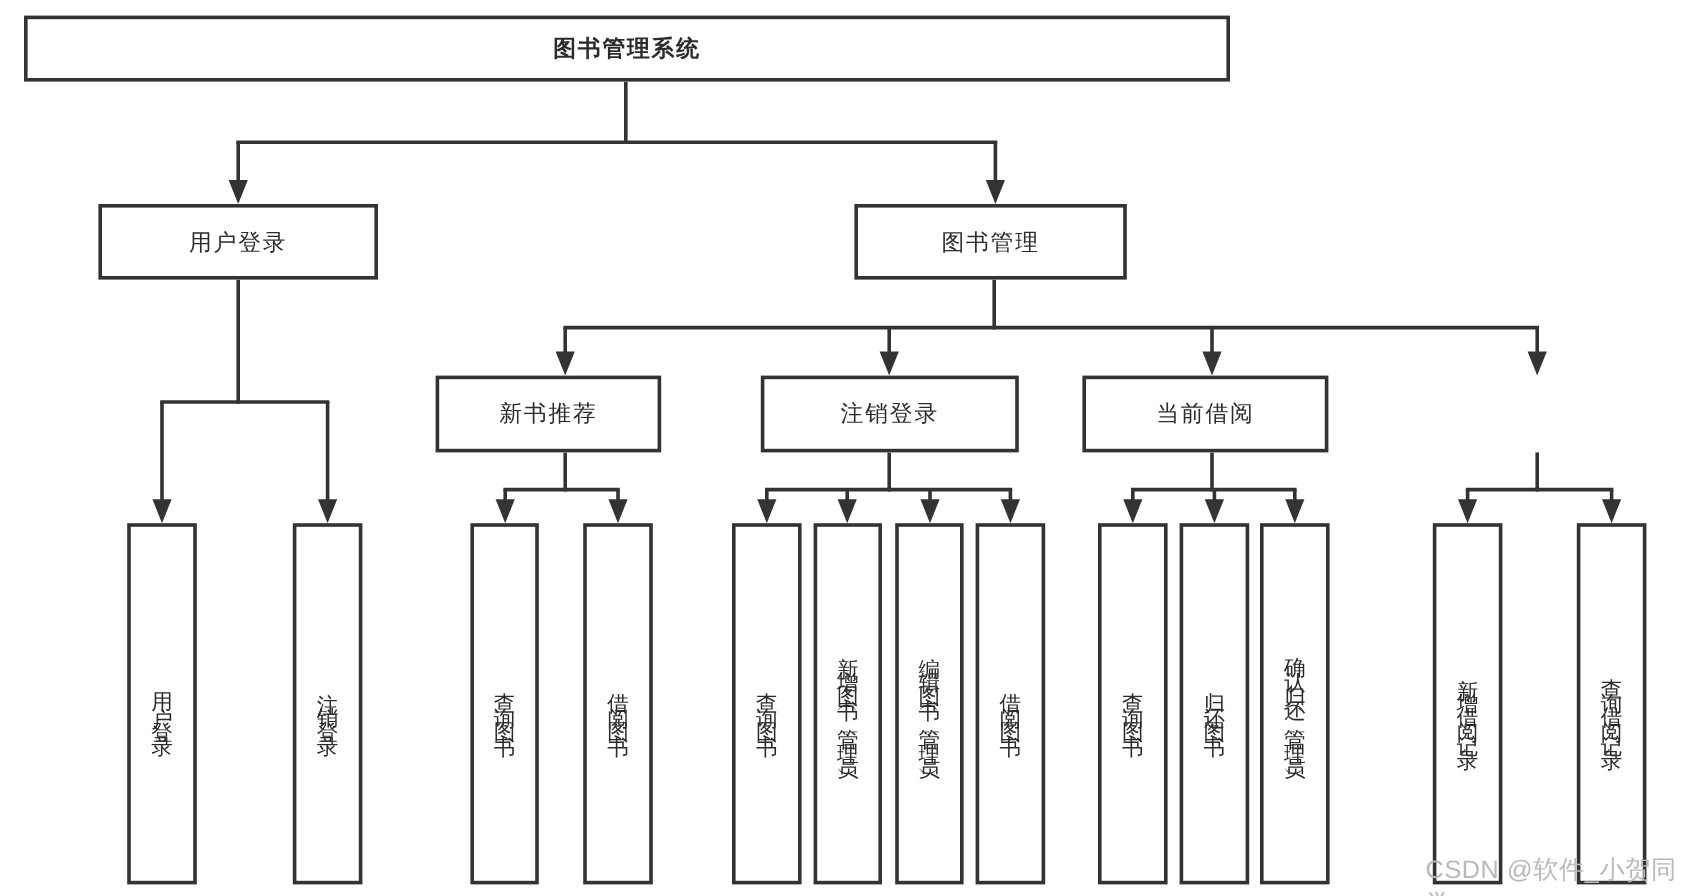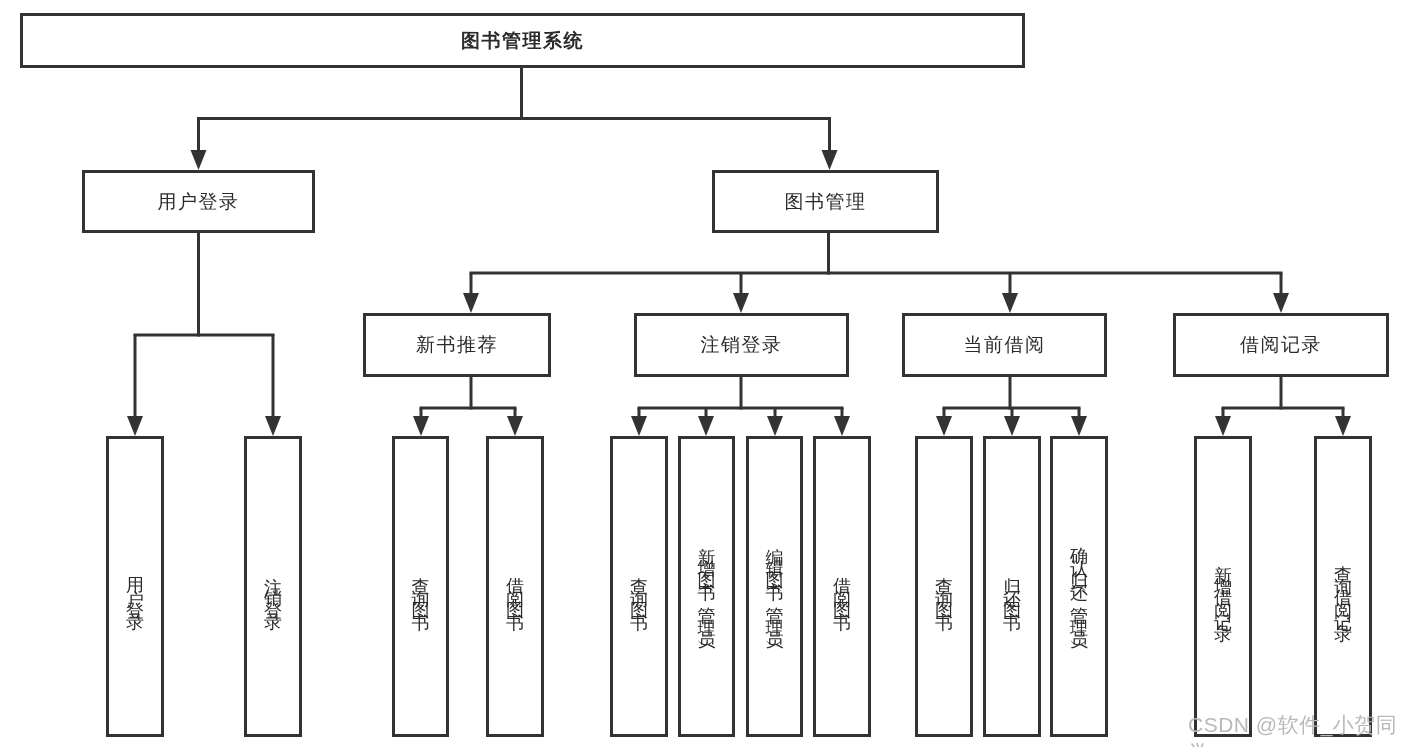--- a/index.html
+++ b/index.html
@@ -130,21 +130,20 @@
   </svg>
 
   <div class="node h" style="left:20px; top:13px; width:1005px; height:55px;font-weight:bold;">图书管理系统</div>
 
   <div class="node h" style="left:82px; top:170px; width:233px; height:63px;">用户登录</div>
   <div class="node h" style="left:712px; top:170px; width:227px; height:63px;">图书管理</div>
 
   <div class="node h" style="left:363px; top:313px; width:188px; height:64px;">新书推荐</div>
   <div class="node h" style="left:634px; top:313px; width:215px; height:64px;">注销登录</div>
   <div class="node h" style="left:902px; top:313px; width:205px; height:64px;">当前借阅</div>
-  <div class="node h" style="left:1173px; top:313px; width:216px; height:64px;">借阅记录</div>
 
   <div class="node v" style="left:106px; top:436px; width:58px; height:301px;">用户登录</div>
   <div class="node v" style="left:244px; top:436px; width:58px; height:301px;">注销登录</div>
 
   <div class="node v" style="left:392px; top:436px; width:57px; height:301px;">查询图书</div>
   <div class="node v" style="left:486px; top:436px; width:58px; height:301px;">借阅图书</div>
 
   <div class="node v" style="left:610px; top:436px; width:58px; height:301px;">查询图书</div>
   <div class="node v" style="left:678px; top:436px; width:57px; height:301px;">新增图书（管理员）</div>
   <div class="node v" style="left:746px; top:436px; width:57px; height:301px;">编辑图书（管理员）</div>

